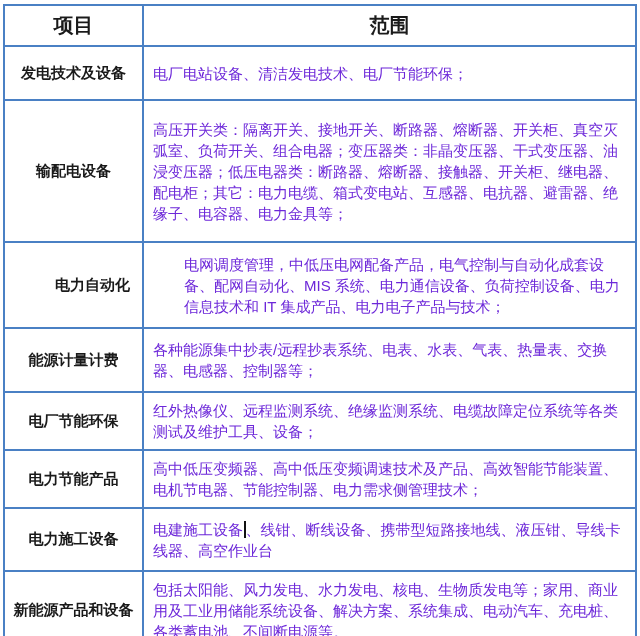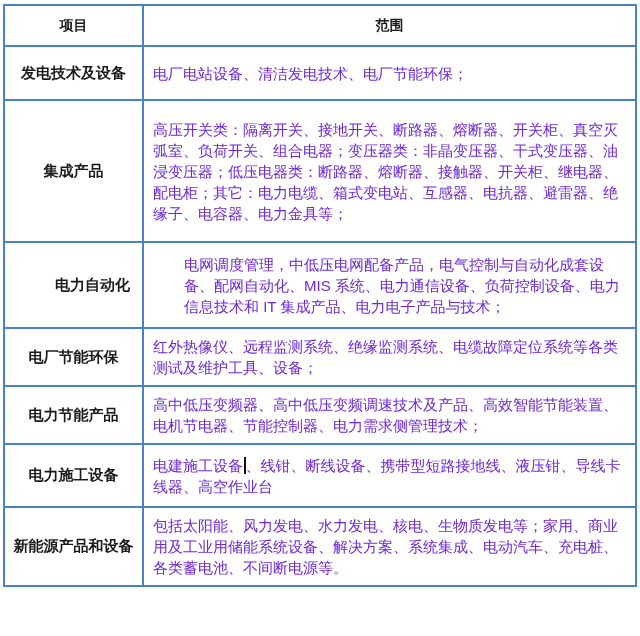--- a/index.html
+++ b/index.html
@@ -20,21 +20,21 @@
     top: 4px;
     width: 634px;
     border-collapse: collapse;
     table-layout: fixed;
   }
   table.scope-table, table.scope-table th, table.scope-table td {
     border: 2px solid #4a80c4;
   }
   th.col-item, th.col-scope {
     height: 41px;
-    font-size: 14px;
+    font-size: 20px;
     font-weight: bold;
     color: #1a1a1a;
     text-align: center;
     vertical-align: middle;
     background: #ffffff;
   }
   td.item-cell {
     font-size: 15px;
     font-weight: bold;
     color: #1a1a1a;
@@ -84,26 +84,30 @@
         <th class="col-item">项目</th>
         <th class="col-scope">范围</th>
       </tr>
     </thead>
     <tbody>
       <tr class="r1">
         <td class="item-cell">发电技术及设备</td>
         <td class="scope-cell">电厂电站设备、清洁发电技术、电厂节能环保；</td>
       </tr>
       <tr class="r2">
-        <td class="item-cell">集成产品</td>
+        <td class="item-cell">输配电设备</td>
         <td class="scope-cell">高压开关类：隔离开关、接地开关、断路器、熔断器、开关柜、真空灭弧室、负荷开关、组合电器；变压器类：非晶变压器、干式变压器、油浸变压器；低压电器类：断路器、熔断器、接触器、开关柜、继电器、配电柜；其它：电力电缆、箱式变电站、互感器、电抗器、避雷器、绝缘子、电容器、电力金具等；</td>
       </tr>
       <tr class="r3">
         <td class="item-cell">电力自动化</td>
         <td class="scope-cell">电网调度管理，中低压电网配备产品，电气控制与自动化成套设备、配网自动化、MIS 系统、电力通信设备、负荷控制设备、电力信息技术和 IT 集成产品、电力电子产品与技术；</td>
+      </tr>
+      <tr class="r4">
+        <td class="item-cell">能源计量计费</td>
+        <td class="scope-cell">各种能源集中抄表/远程抄表系统、电表、水表、气表、热量表、交换器、电感器、控制器等；</td>
       </tr>
       <tr class="r5">
         <td class="item-cell">电厂节能环保</td>
         <td class="scope-cell">红外热像仪、远程监测系统、绝缘监测系统、电缆故障定位系统等各类测试及维护工具、设备；</td>
       </tr>
       <tr class="r6">
         <td class="item-cell">电力节能产品</td>
         <td class="scope-cell">高中低压变频器、高中低压变频调速技术及产品、高效智能节能装置、电机节电器、节能控制器、电力需求侧管理技术；</td>
       </tr>
       <tr class="r7">

